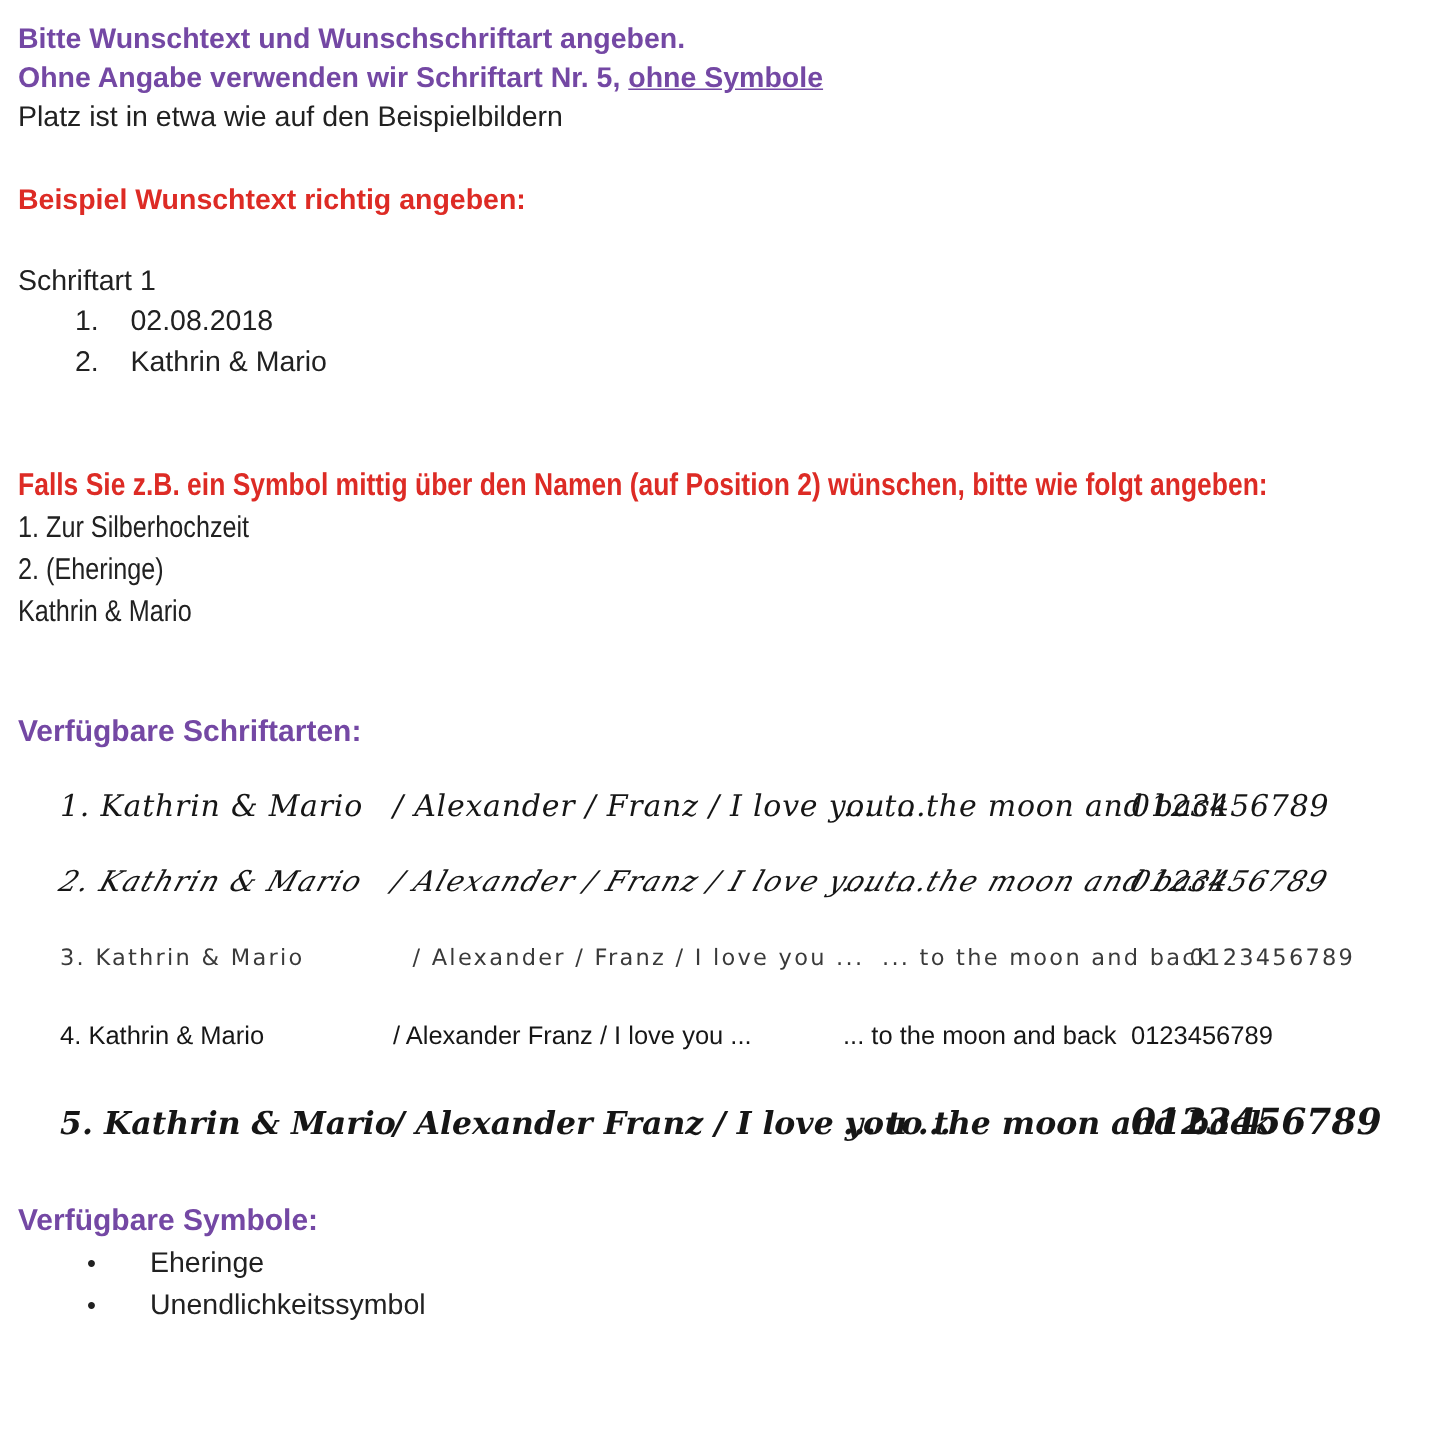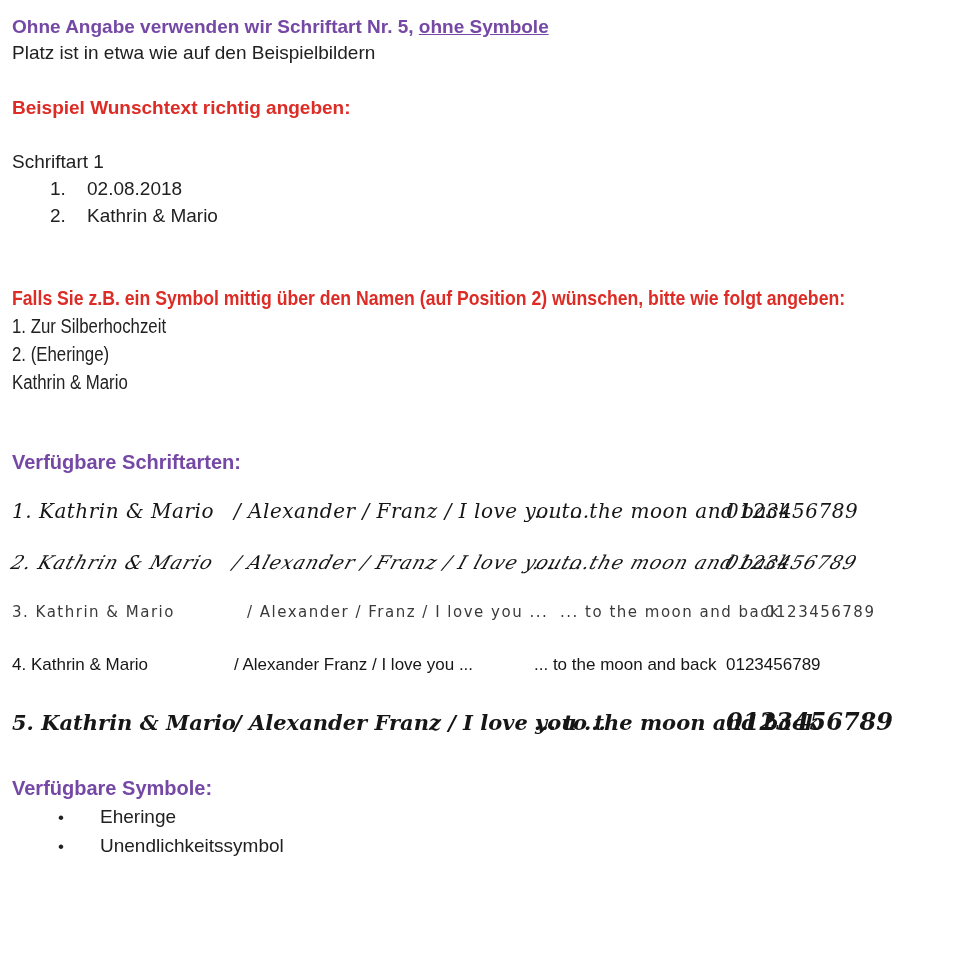--- a/index.html
+++ b/index.html
@@ -35,21 +35,21 @@
     transform:scaleX(0.84);transform-origin:0 50%;white-space:nowrap;
   }
 
   .section-heading{color:var(--purple);font-weight:bold;font-size:20px;line-height:26px;}
   .fonts-heading{margin-top:53px;}
   .symbols-heading{margin-top:30px;}
 
   .samples{margin-top:10px;}
   .sample-row{
     display:flex;align-items:baseline;height:52px;padding-top:14px;
-    white-space:nowrap;color:#161616;
+    white-space:nowrap;color:#161616;margin-left:28px;
   }
   .sample-row .c1{width:222px;flex:0 0 auto;}
   .sample-row .c2{width:300px;flex:0 0 auto;}
   .sample-row .c3{width:192px;flex:0 0 auto;}
   .sample-row .c4{flex:0 0 auto;}
 
   
   .f1{font-family:"DejaVu Serif",serif;font-style:italic;font-size:20px;letter-spacing:0.5px;}
   .f2{font-family:"DejaVu Serif",serif;font-style:italic;font-size:19px;letter-spacing:1px;}
   .f2 span{display:inline-block;transform:skewX(-9deg);}
@@ -61,20 +61,21 @@
   .bullet-list{margin-top:2px;}
   .bullet-li{display:flex;align-items:baseline;font-size:19px;line-height:28px;}
   .bullet-li .dot{margin-left:46px;width:42px;font-size:17px;}
   .bullet-li .dot::before{content:"\2022";}
 </style>
 </head>
 <body>
 
 <div class="page">
 
+  <div class="purple-heading">Bitte Wunschtext und Wunschschriftart angeben.</div>
   <div class="purple-heading"><span>Ohne Angabe verwenden wir Schriftart Nr. 5, </span><span class="underlined">ohne Symbole</span></div>
 
   <div class="note">Platz ist in etwa wie auf den Beispielbildern</div>
 
   <div class="red-heading">Beispiel Wunschtext richtig angeben:</div>
 
   <div class="font-label">Schriftart 1</div>
   <div class="num-list">
     <div class="num-li">
         <span class="num">1.</span>

